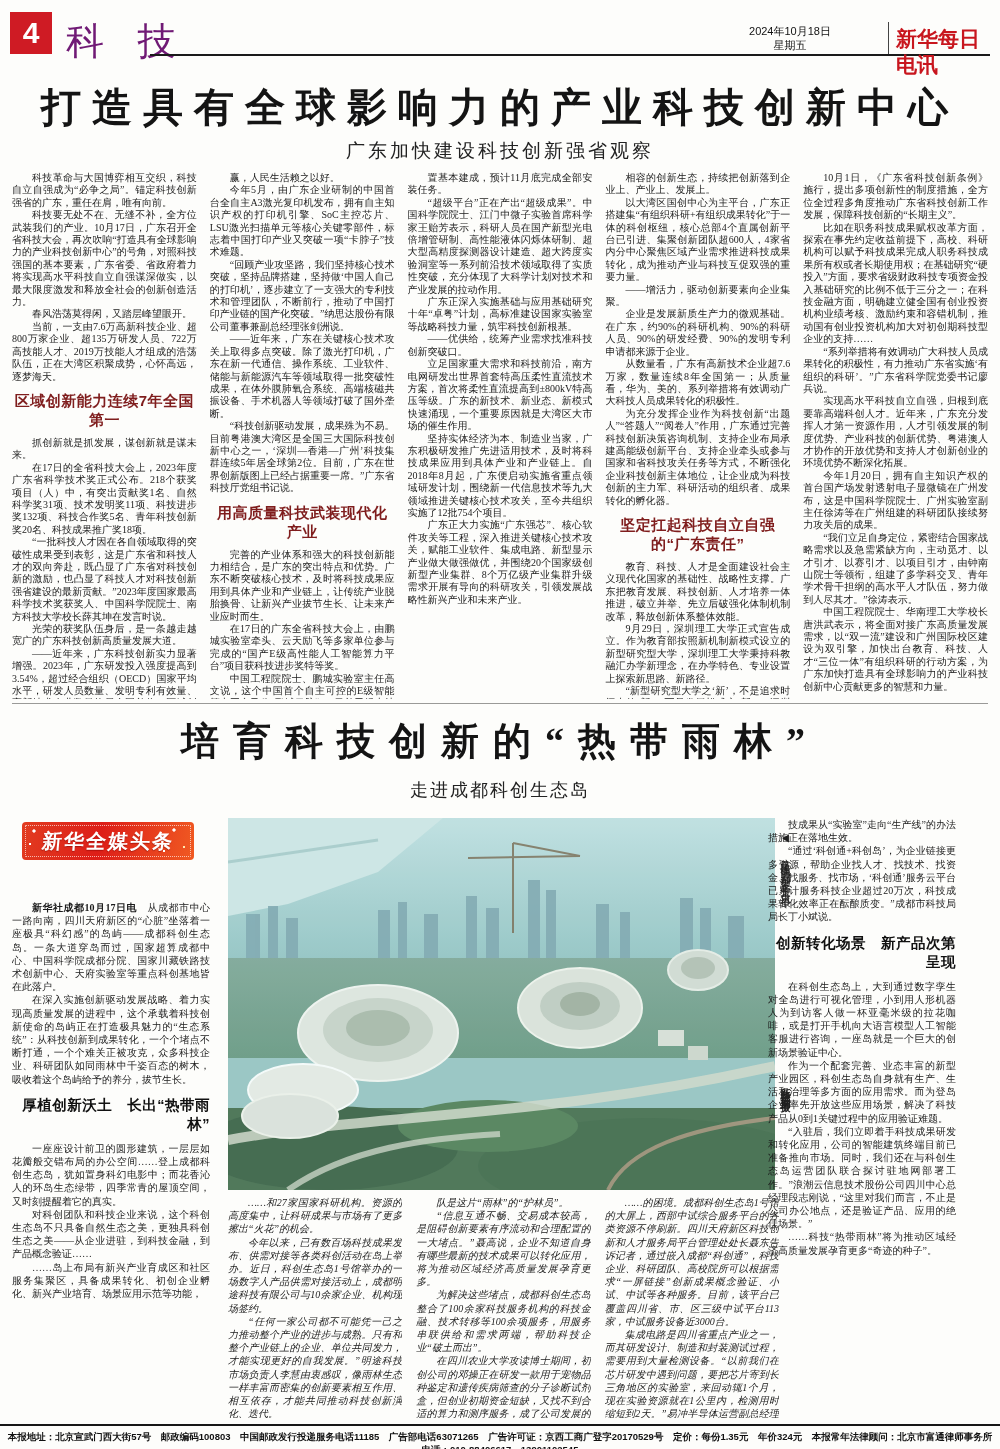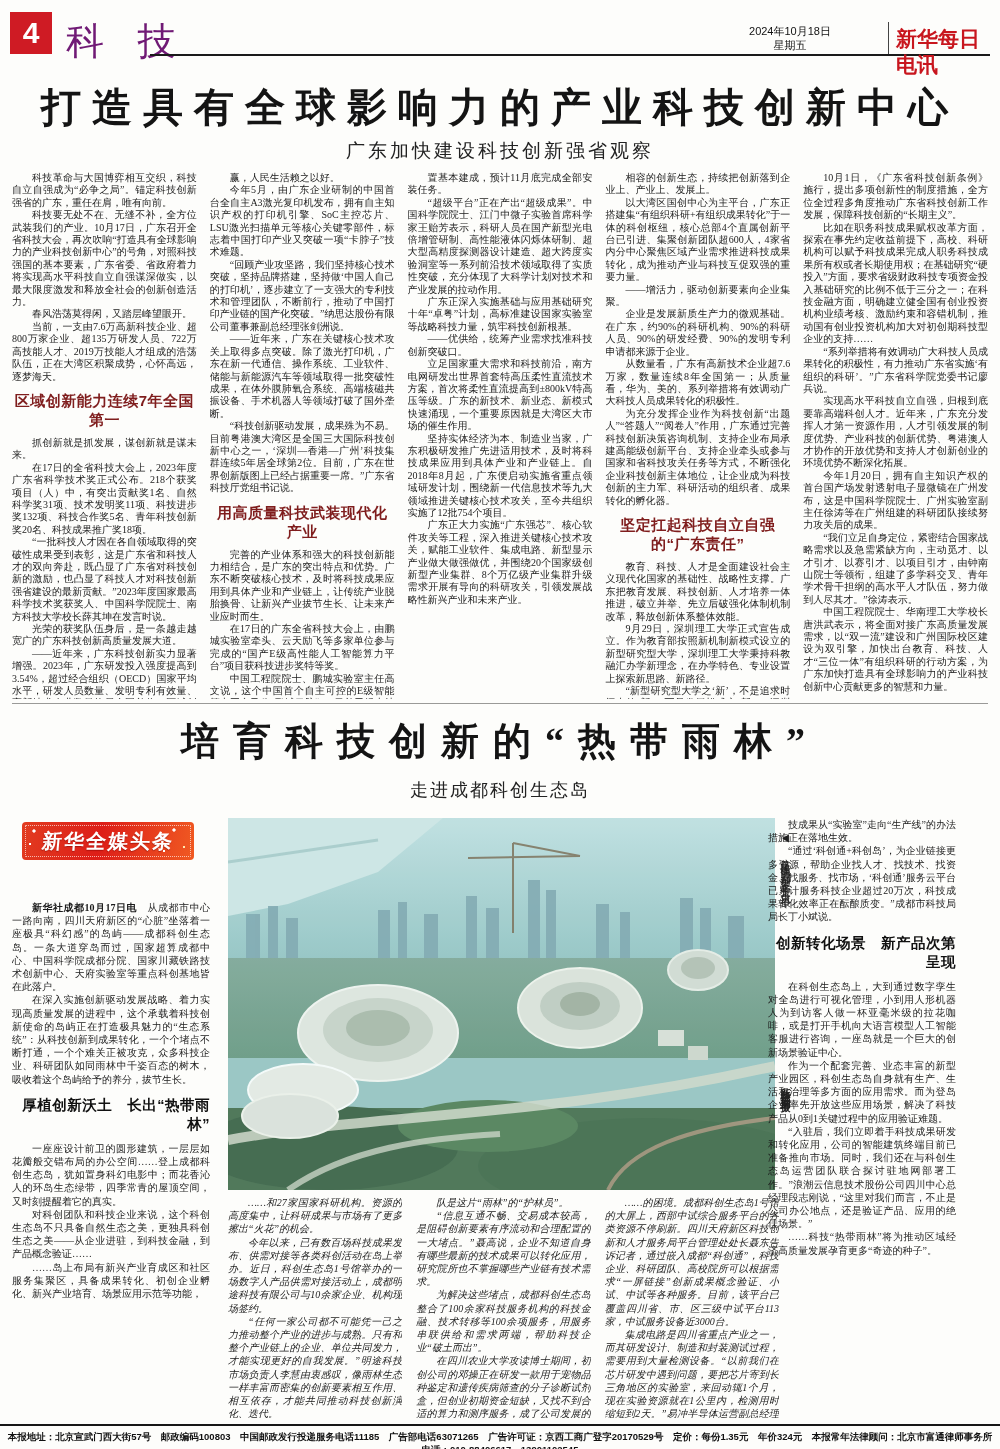--- a/index.html
+++ b/index.html
@@ -230,21 +230,21 @@
     </div>
 
   <div class="a2-bottom">
     <div class="bcol">
         <p>……和27家国家科研机构。资源的高度集中，让科研成果与市场有了更多擦出“火花”的机会。</p>
         <p>今年以来，已有数百场科技成果发布、供需对接等各类科创活动在岛上举办。近日，科创生态岛1号馆举办的一场数字人产品供需对接活动上，成都明途科技有限公司与10余家企业、机构现场签约。</p>
         <p>“任何一家公司都不可能凭一己之力推动整个产业的进步与成熟。只有和整个产业链上的企业、单位共同发力，才能实现更好的自我发展。”明途科技市场负责人李慧由衷感叹，像雨林生态一样丰富而密集的创新要素相互作用、相互依存，才能共同推动科技创新演化、迭代。</p>
       </div>
     <div class="bcol">
         <p>队是这片“雨林”的“护林员”。</p>
-        <p>“信息互通不畅、交易成本较高，是阻碍创新要素有序流动和合理配置的一大堵点。”聂高说，企业不知道自身有哪些最新的技术成果可以转化应用，研究院所也不掌握哪些产业链有技术需求。</p>
+        <p>“信息互通不畅、交易成本较高，是阻碍创新要素有序流动和合理配置的一大堵点。”聂高说，企业不知道自身有哪些最新的技术成果可以转化应用，将为推动区域经济高质量发展孕育更多。</p>
         <p>为解决这些堵点，成都科创生态岛整合了100余家科技服务机构的科技金融、技术转移等100余项服务，用服务串联供给和需求两端，帮助科技企业“破土而出”。</p>
         <p>在四川农业大学攻读博士期间，初创公司的邓操正在研发一款用于宠物品种鉴定和遗传疾病筛查的分子诊断试剂盒，但创业初期资金短缺，又找不到合适的算力和测序服务，成了公司发展的最大阻碍。</p>
       </div>
     <div class="bcol">
         <p>……的困境。成都科创生态岛1号馆的大屏上，西部中试综合服务平台的各类资源不停刷新。四川天府新区科技创新和人才服务局平台管理处处长聂东告诉记者，通过嵌入成都“科创通”，科技企业、科研团队、高校院所可以根据需求“一屏链接”创新成果概念验证、小试、中试等各种服务。目前，该平台已覆盖四川省、市、区三级中试平台113家，中试服务设备近3000台。</p>
         <p>集成电路是四川省重点产业之一，而其研发设计、制造和封装测试过程，需要用到大量检测设备。“以前我们在芯片研发中遇到问题，要把芯片寄到长三角地区的实验室，来回动辄1个月，现在实验资源就在1公里内，检测用时缩短到2天。”易冲半导体运营副总经理苏琪说。</p>
       </div>
   </div>
 
   <div class="frule"></div>

